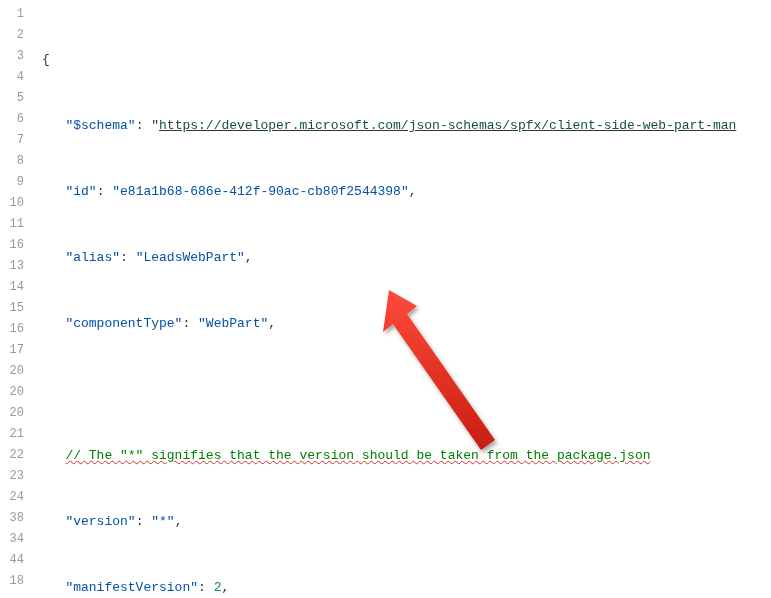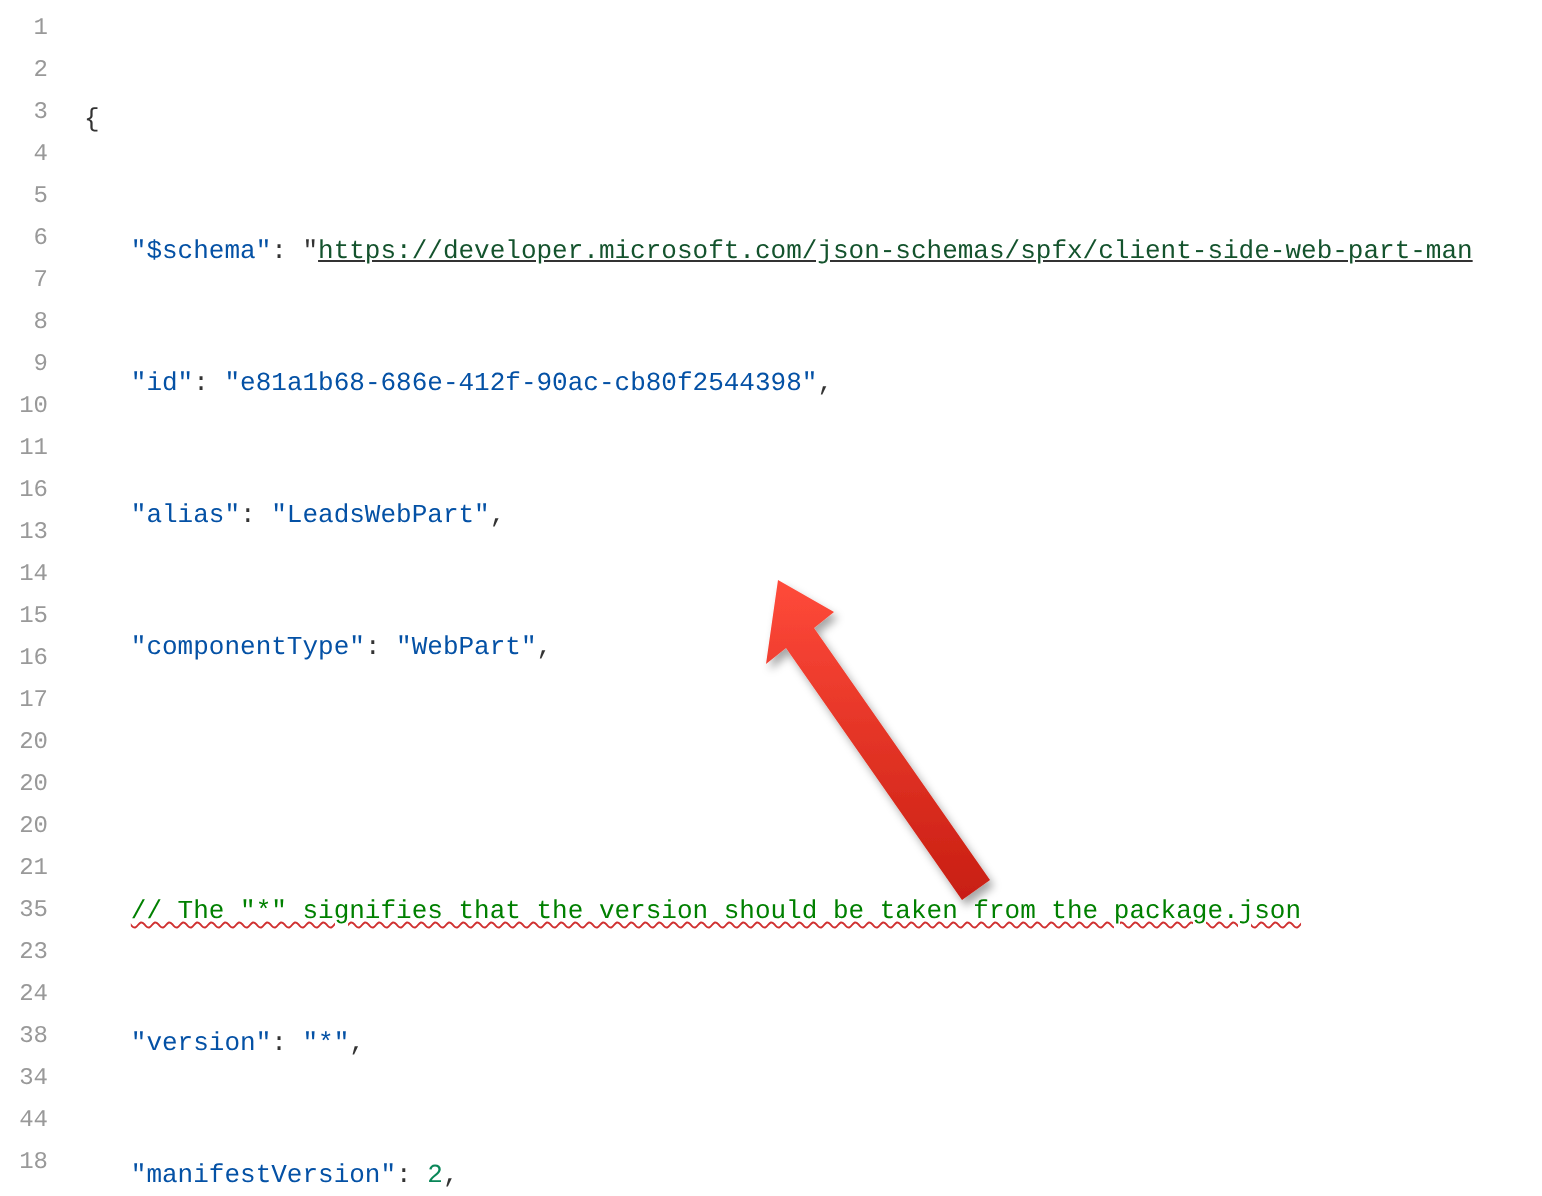--- a/index.html
+++ b/index.html
@@ -83,21 +83,21 @@
     <div class="ln">16</div>
     <div class="ln">13</div>
     <div class="ln">14</div>
     <div class="ln">15</div>
     <div class="ln">16</div>
     <div class="ln">17</div>
     <div class="ln">20</div>
     <div class="ln">20</div>
     <div class="ln">20</div>
     <div class="ln">21</div>
-    <div class="ln">35</div>
+    <div class="ln">22</div>
     <div class="ln">23</div>
     <div class="ln">24</div>
     <div class="ln">38</div>
     <div class="ln">34</div>
     <div class="ln">44</div>
     <div class="ln">18</div>
   </div>
 
   <div class="code">
 

